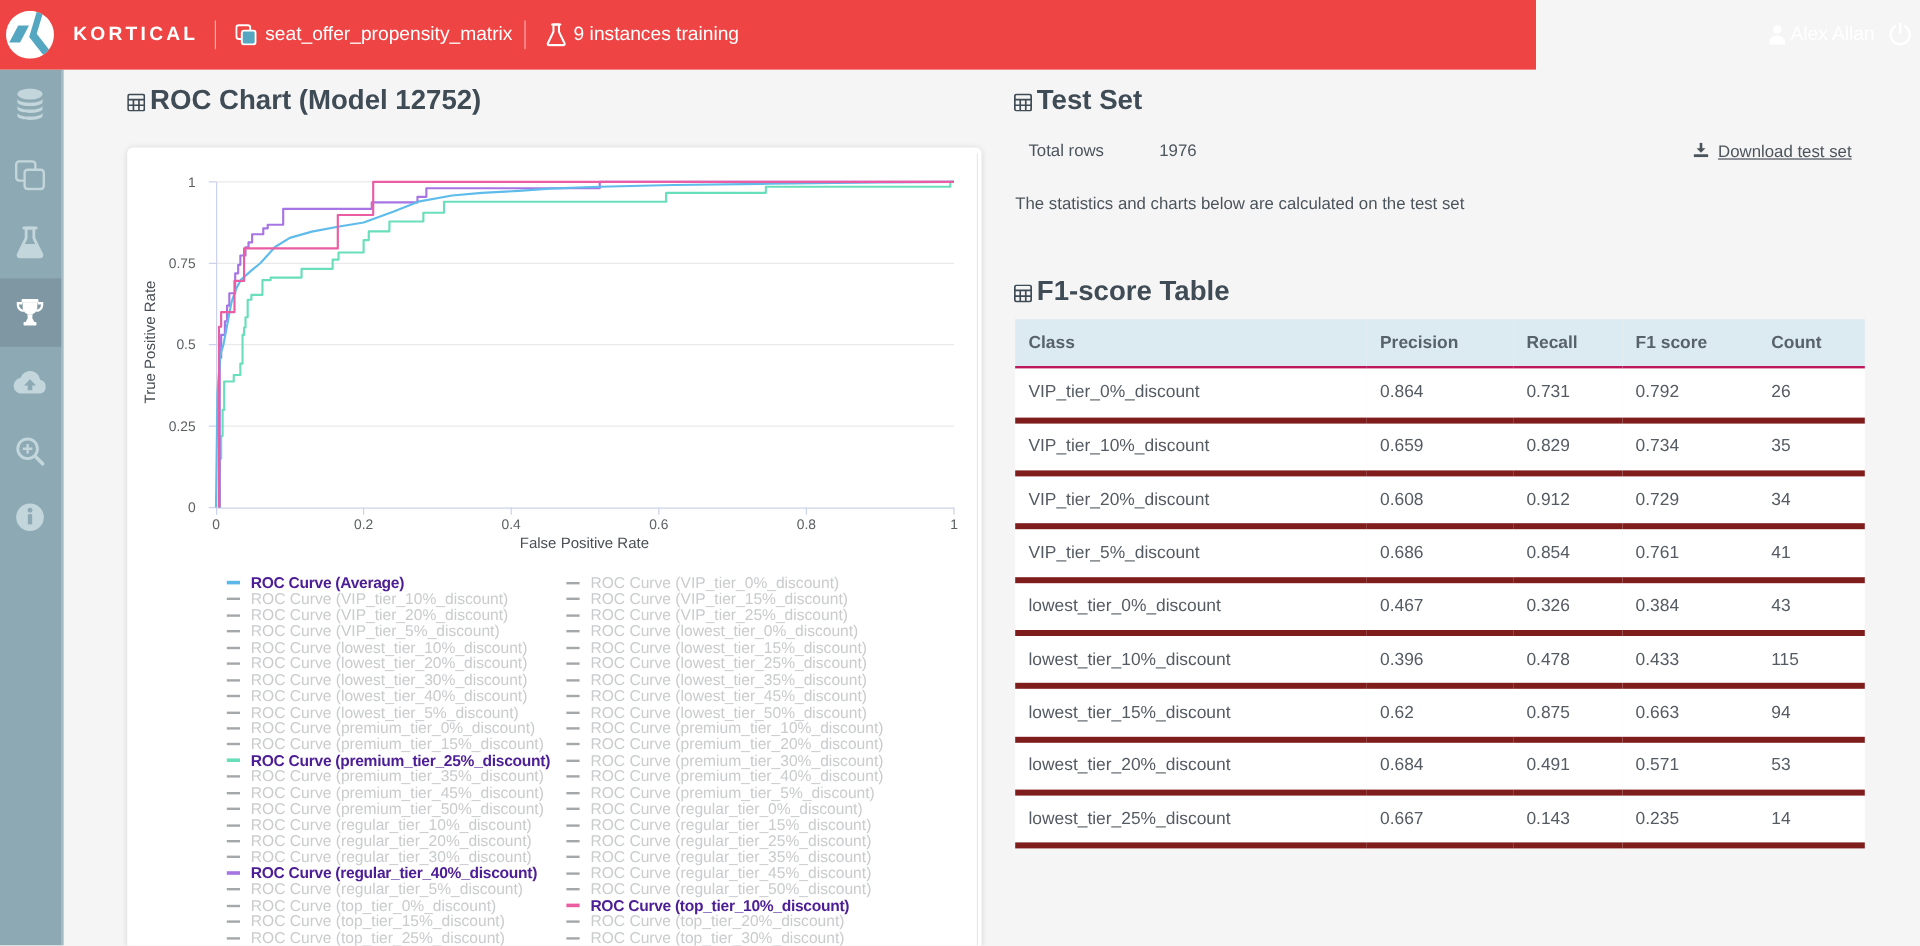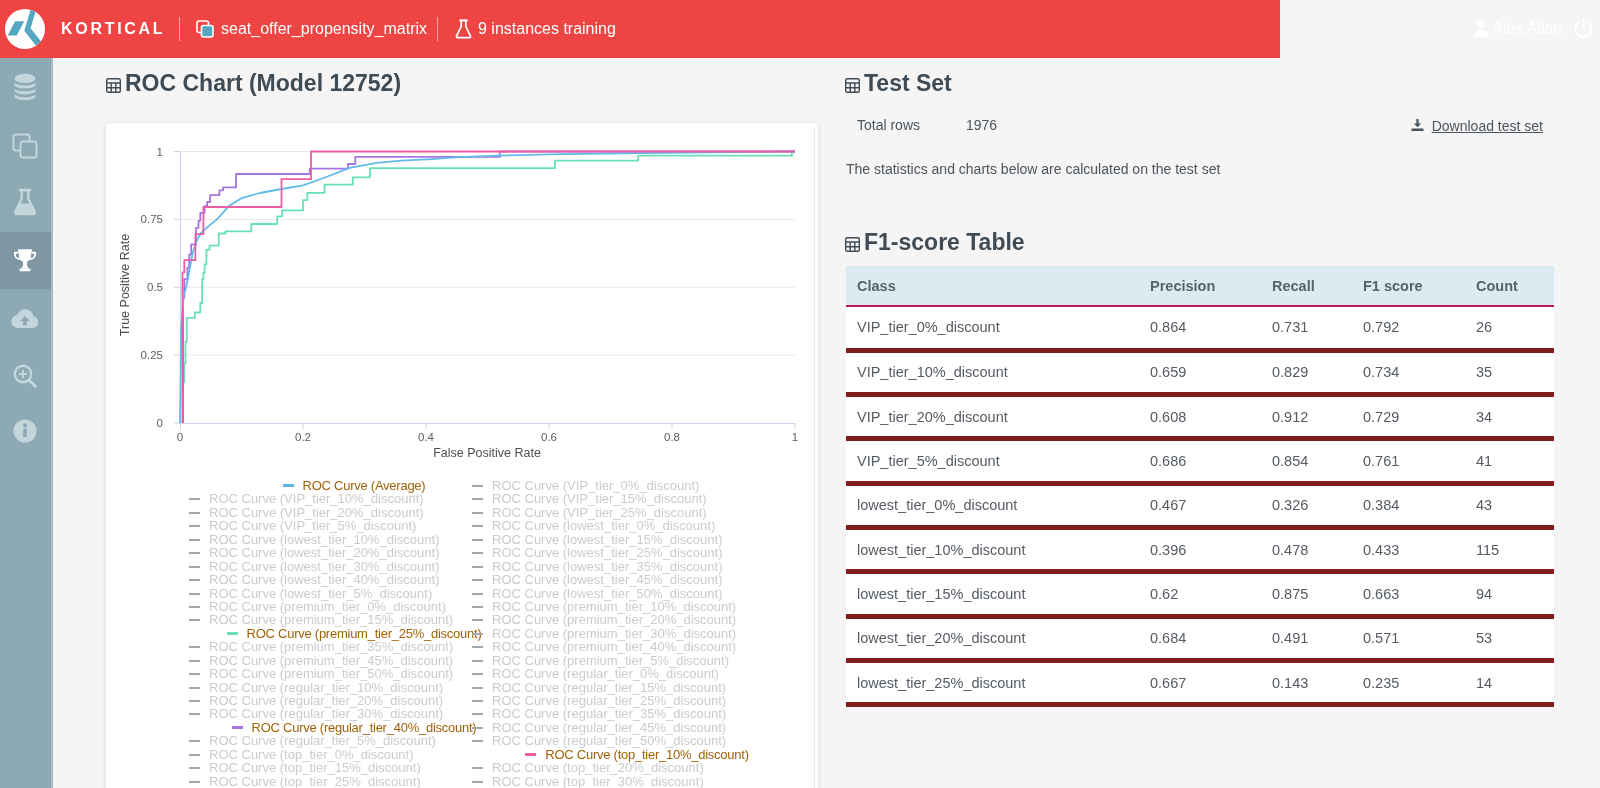--- a/index.html
+++ b/index.html
@@ -21,21 +21,21 @@
 
 .h2 { position:absolute; font-size:23px; font-weight:700; color:#3f4b55; white-space:nowrap; }
 .h2 svg { vertical-align:-2px; margin-right:4px; }
 
 
 #card { position:absolute; left:106px; top:123px; width:712px; height:700px; background:#fff; border-radius:5px; box-shadow:0 1px 5px rgba(0,0,0,0.12); }
 
 
 .leg { position:absolute; top:356px; width:330px; font-size:13px; line-height:13.45px; white-space:nowrap; color:#c9cbcd; }
 .leg div { height:13.45px; overflow:visible; }
-.leg .on { color:#a16207; font-weight:400; letter-spacing:-0.25px;text-align:center; }
+.leg .on { color:#4c1d95; font-weight:700; letter-spacing:-0.25px; }
 .dash { display:inline-block; width:11px; height:2px; background:#a5a8aa; vertical-align:3px; margin-right:9px; }
 .leg .on .dash { height:3px; }
 
 
 .rtxt { position:absolute; font-size:14px; color:#4b545b; white-space:nowrap; }
 
 
 #ftable { position:absolute; left:846px; top:266px; width:708px; border-collapse:collapse; font-size:14.5px; color:#545b62; }
 #ftable th { background:#dcebf1; font-weight:700; text-align:left; height:40px; padding:0 0 0 11px; border-bottom:2px solid #be185d; color:#57626b; }
 #ftable td { background:#fff; height:44.3px; padding:0 0 0 11px; border-bottom:5px solid #7f1d1d; font-weight:400; }

